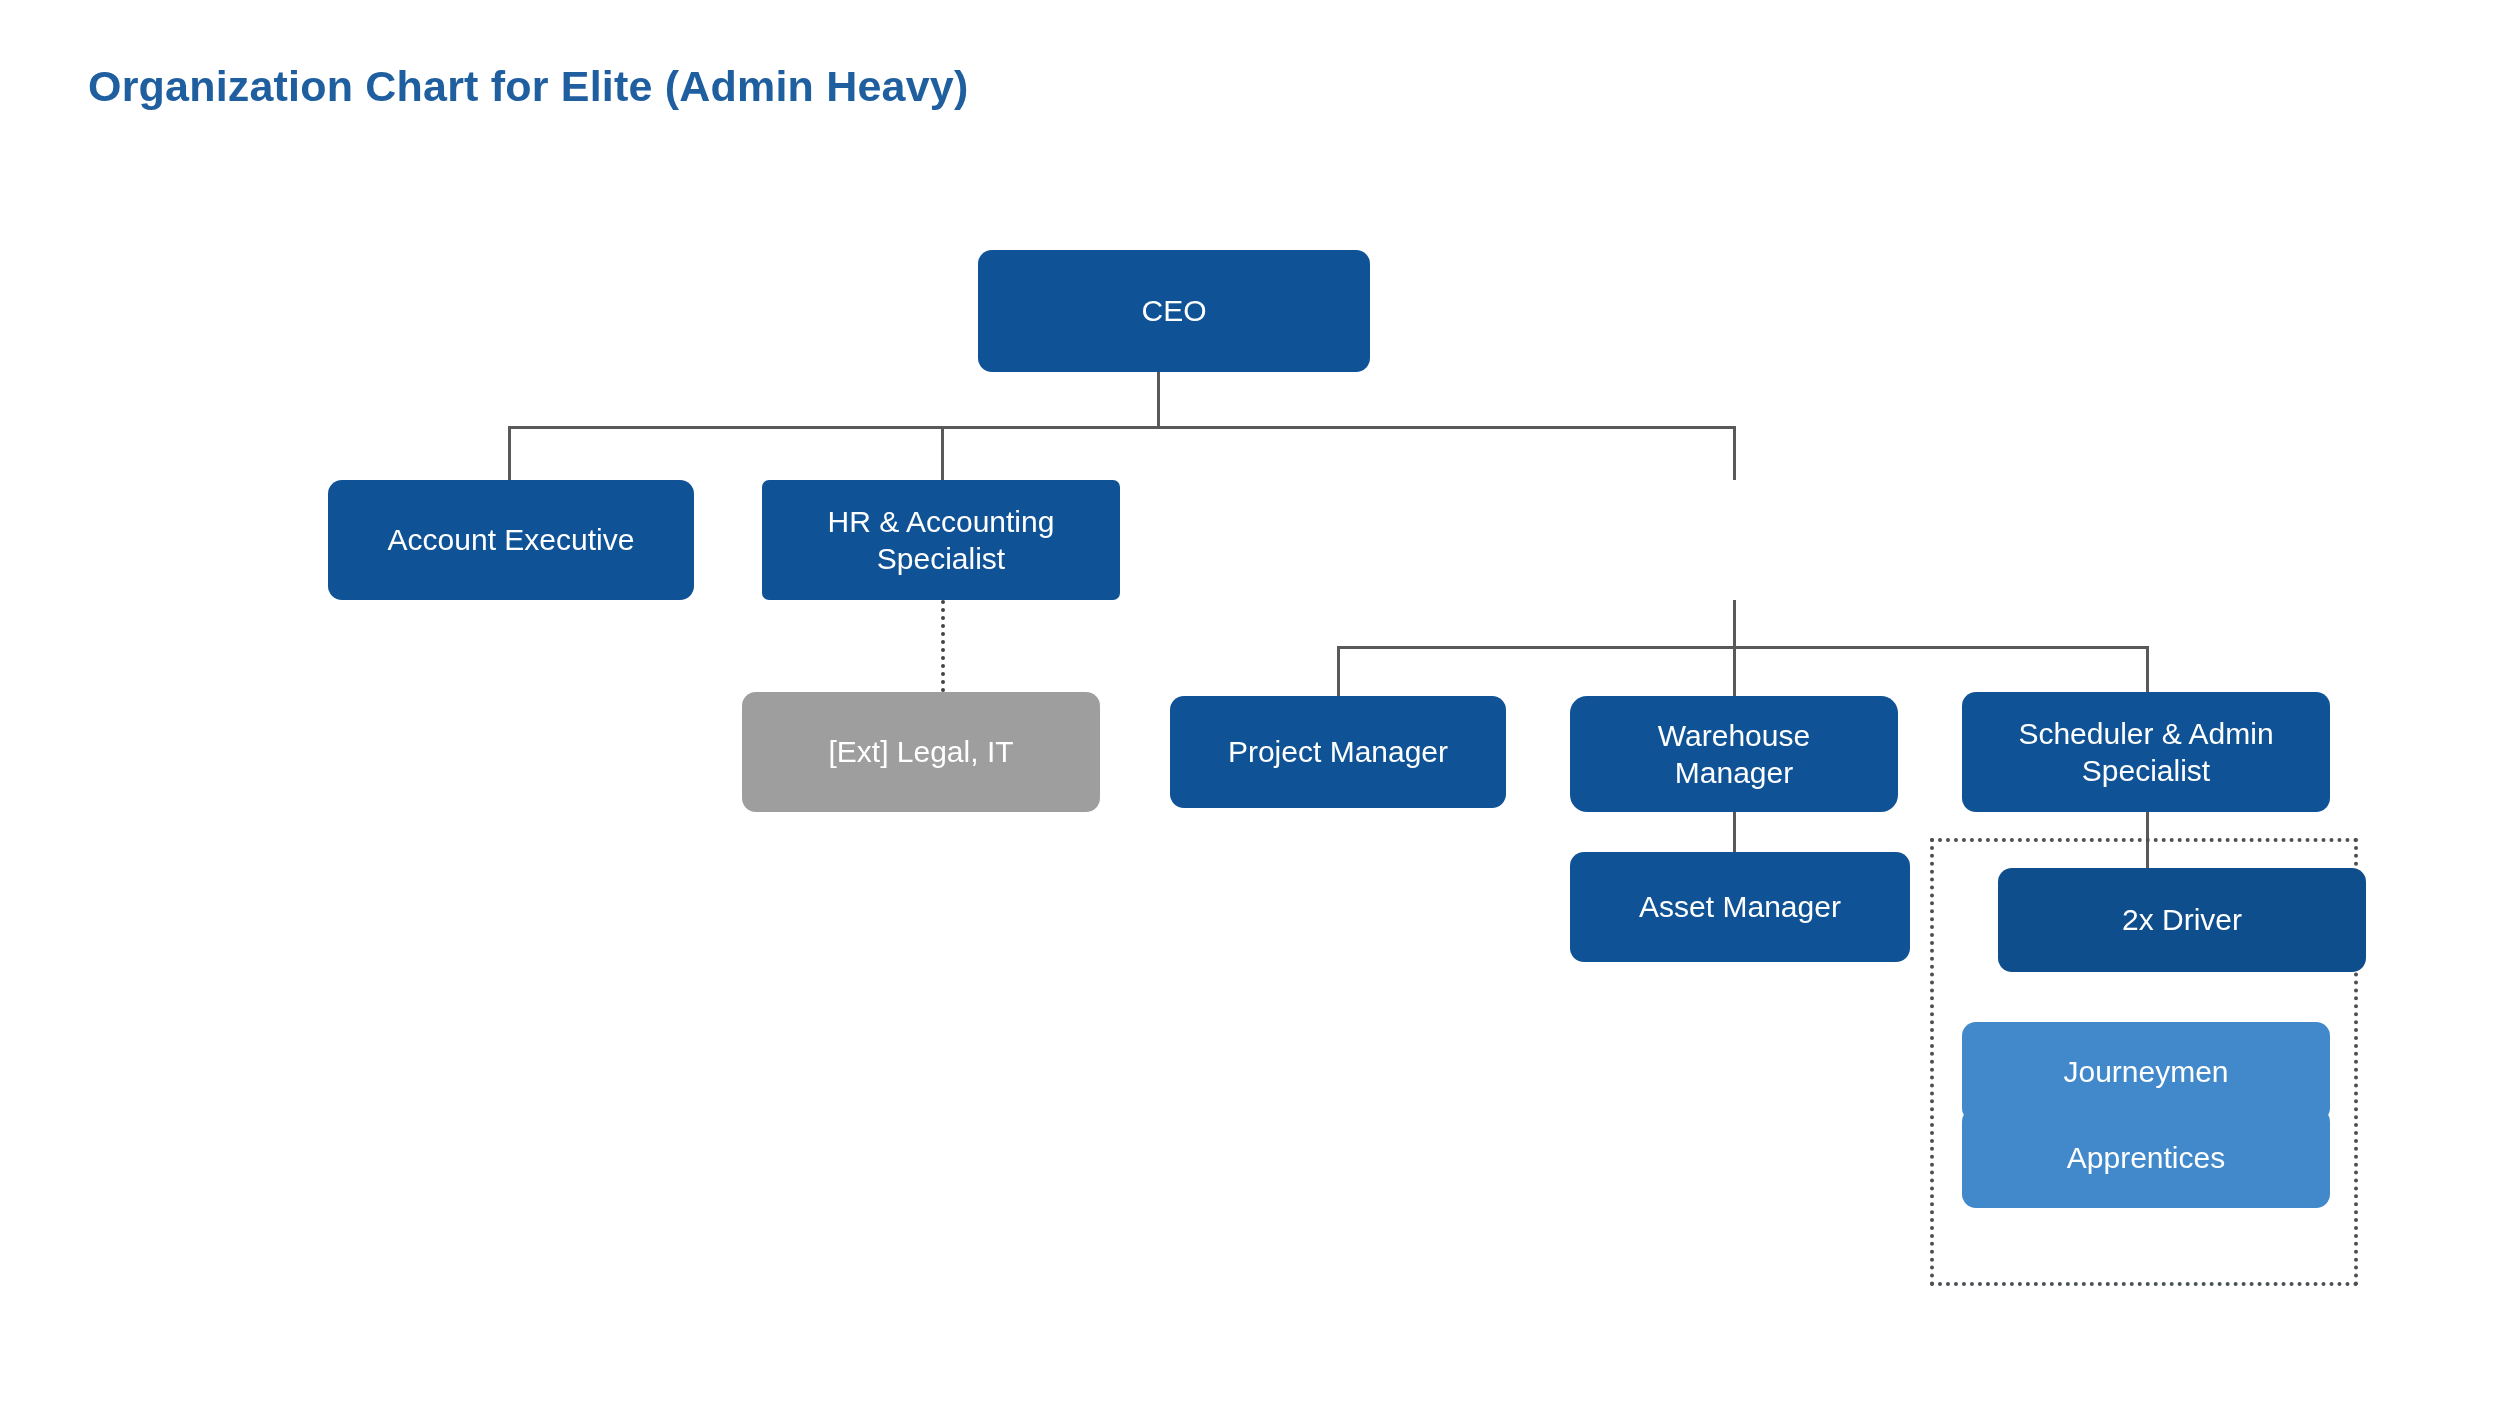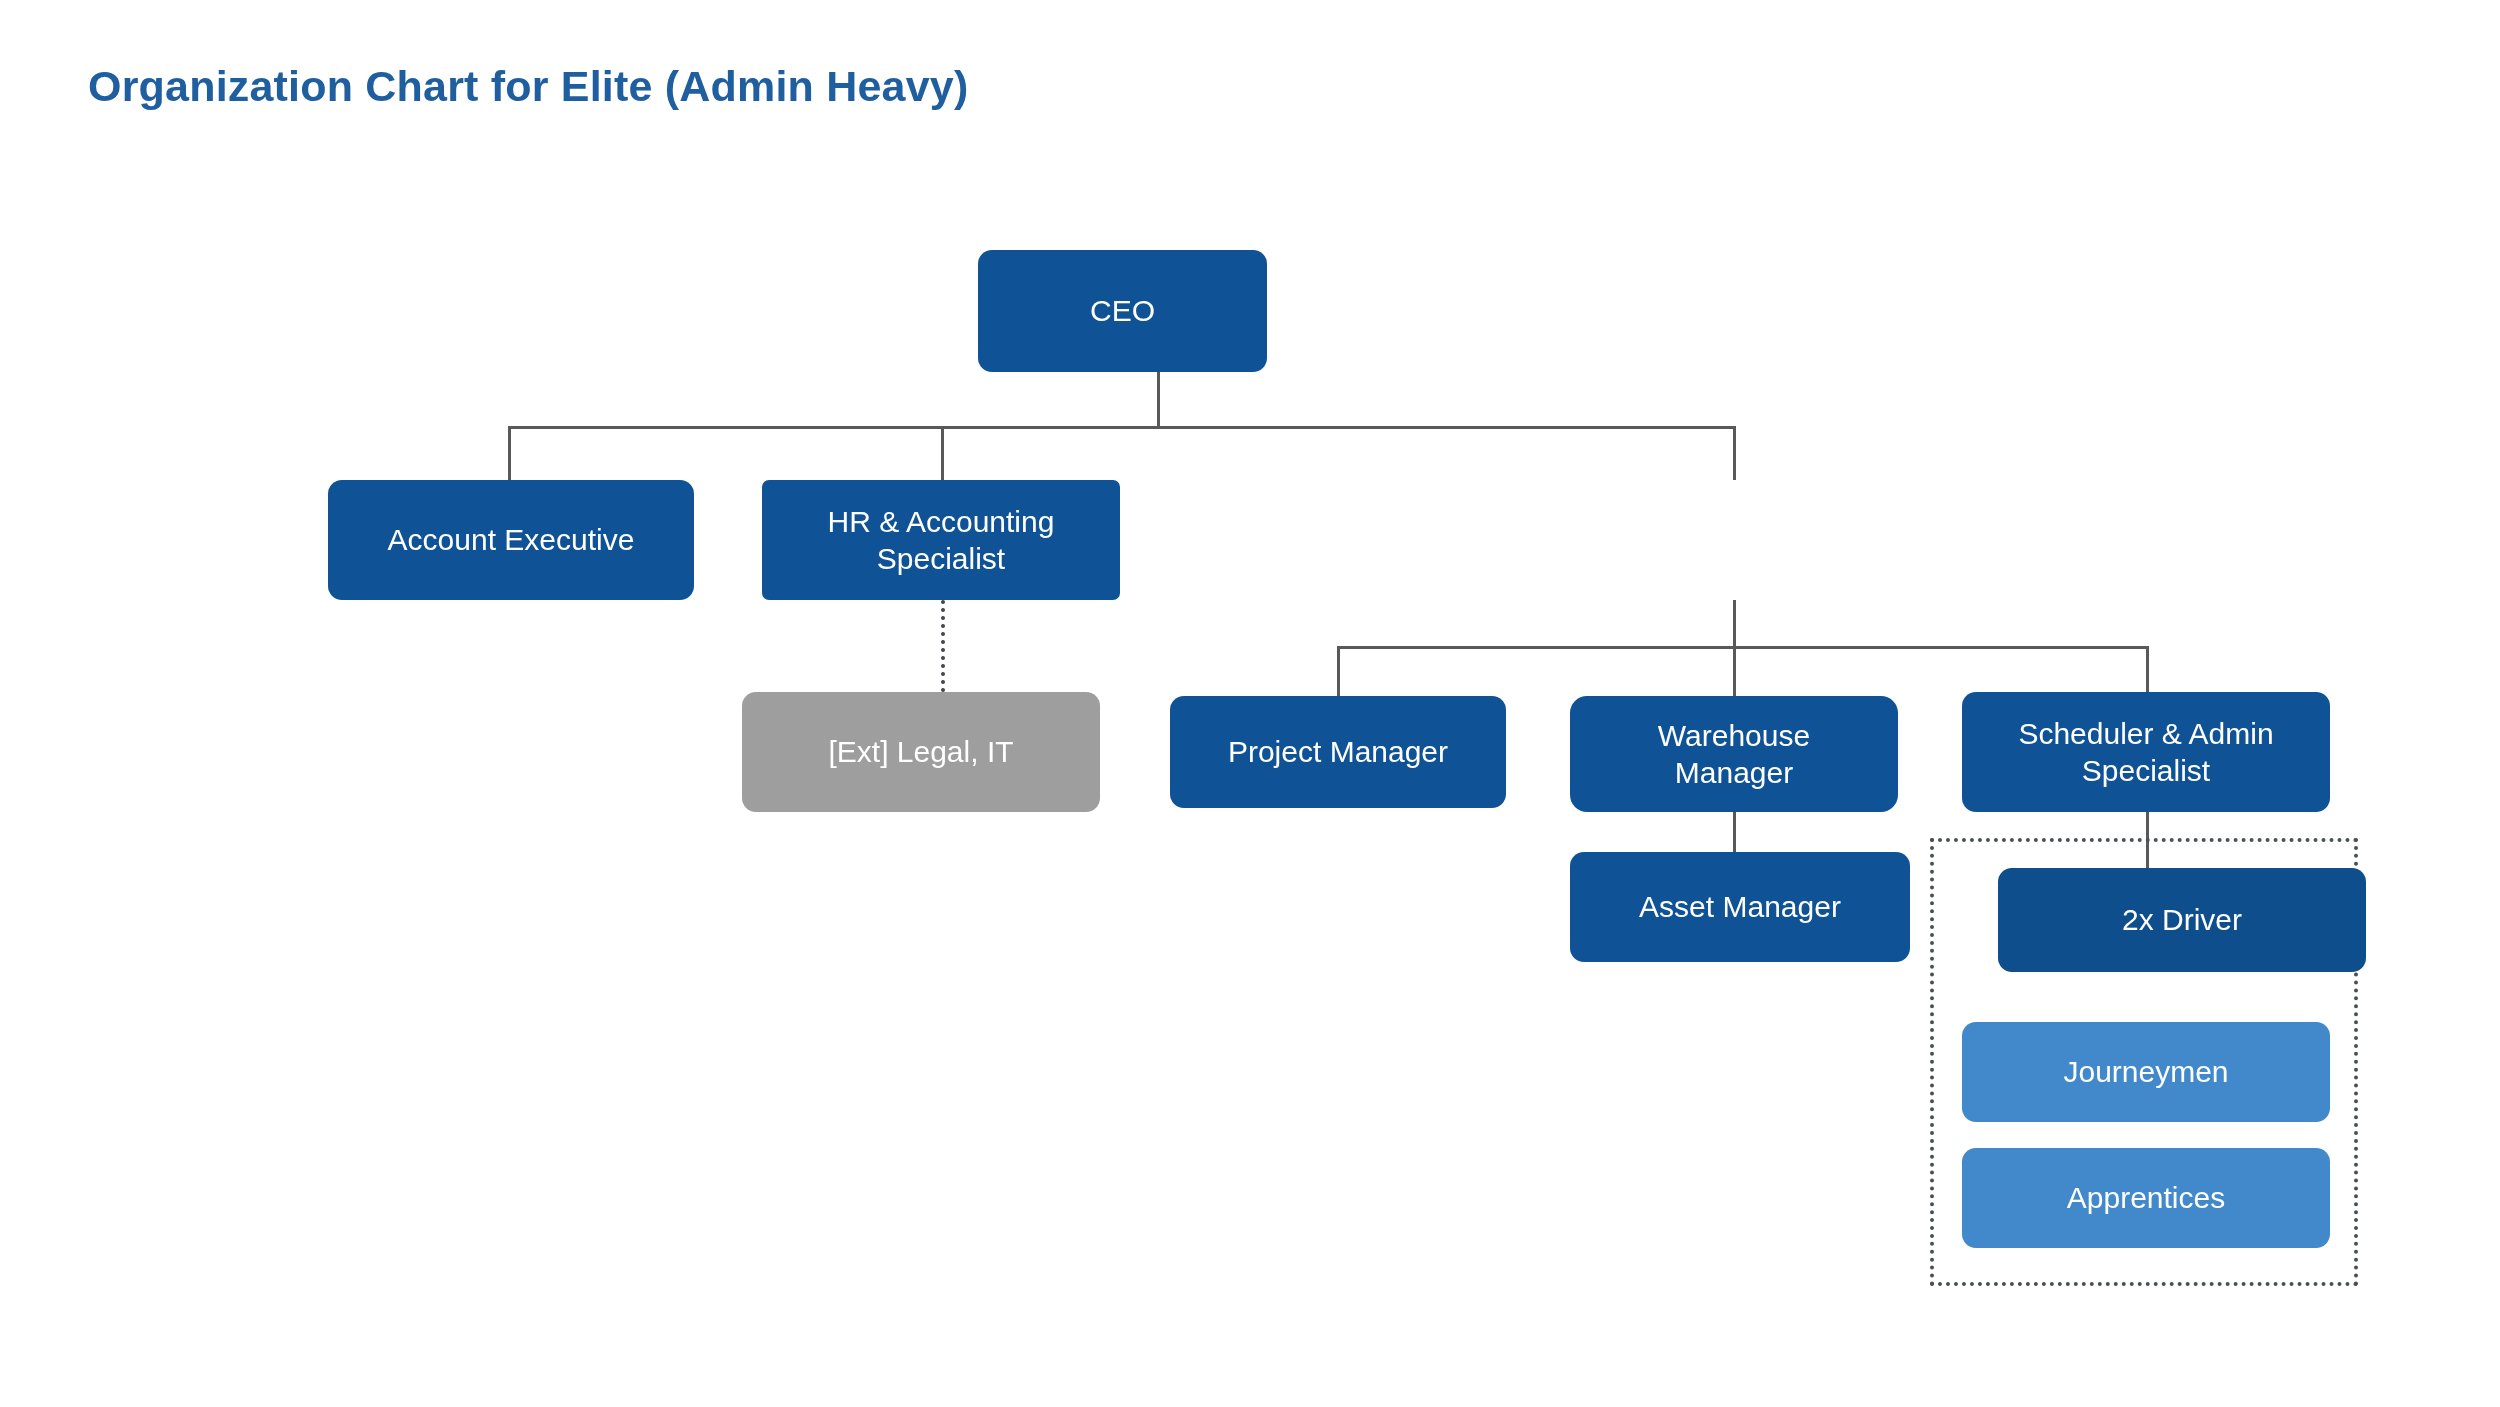--- a/index.html
+++ b/index.html
@@ -93,21 +93,21 @@
   <div class="conn conn-v" style="left:1337px; top:646px; height:50px;"></div>
   <div class="conn conn-v" style="left:1733px; top:646px; height:50px;"></div>
   <div class="conn conn-v" style="left:2146px; top:646px; height:50px;"></div>
 
   <div class="conn conn-v" style="left:1733px; top:812px; height:40px;"></div>
 
   <div class="conn conn-v" style="left:2146px; top:812px; height:56px;"></div>
 
   <div class="group-box" style="left:1930px; top:838px; width:428px; height:448px;"></div>
 
-  <div class="node primary" style="left:978px; top:250px; width:289px; height:122px;">CEO</div>
+  <div class="node primary" style="left:978px; top:250px; width:392px; height:122px;">CEO</div>
 
   <div class="node primary" style="left:328px; top:480px; width:366px; height:120px;">Account Executive</div>
 
   <div class="node primary" style="left:762px; top:480px; width:358px; height:120px;border-radius:7px;">HR &amp; Accounting
 Specialist</div>
 
 
   <div class="node external" style="left:726px; top:692px; width:358px; height:120px;margin-left:16px;">[Ext] Legal, IT</div>
 
   <div class="node primary" style="left:1170px; top:696px; width:336px; height:112px;">Project Manager</div>
@@ -117,15 +117,15 @@
 
   <div class="node primary" style="left:1962px; top:692px; width:368px; height:120px;">Scheduler &amp; Admin
 Specialist</div>
 
   <div class="node primary" style="left:1570px; top:852px; width:340px; height:110px;">Asset Manager</div>
 
   <div class="node deep" style="left:1962px; top:868px; width:368px; height:104px;">2x Driver</div>
 
   <div class="node light" style="left:1962px; top:1022px; width:368px; height:100px;">Journeymen</div>
 
-  <div class="node light" style="left:1962px; top:1148px; width:368px; height:100px;">Apprentices</div>
+  <div class="node light" style="left:1962px; top:1108px; width:368px; height:100px;">Apprentices</div>
 
 </div>
 
 </body></html>

